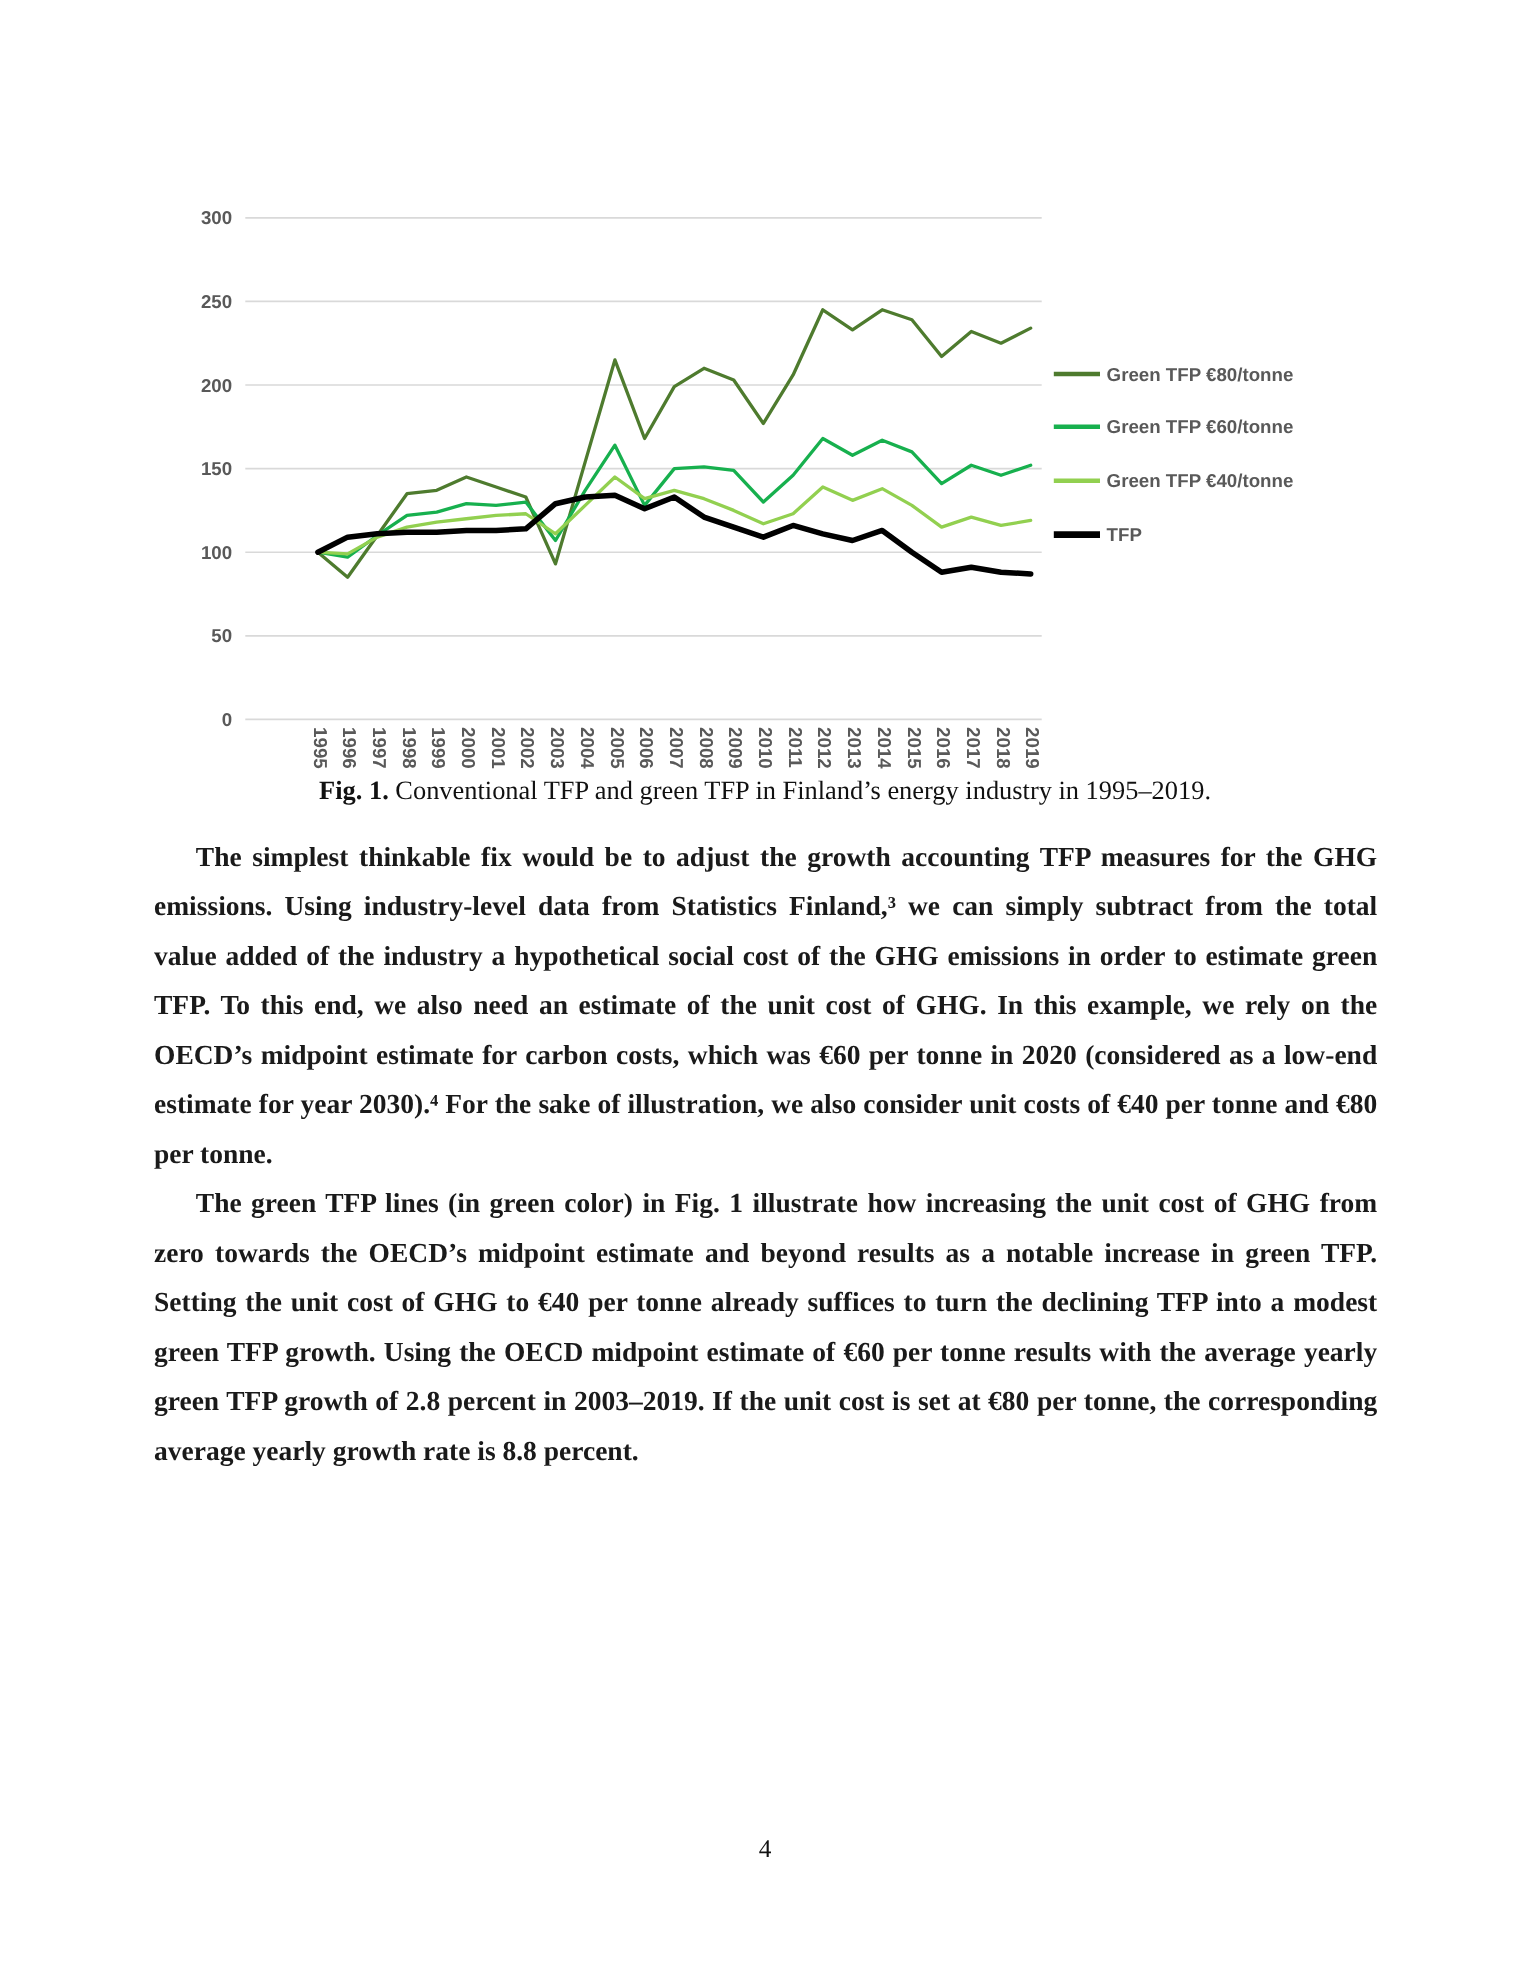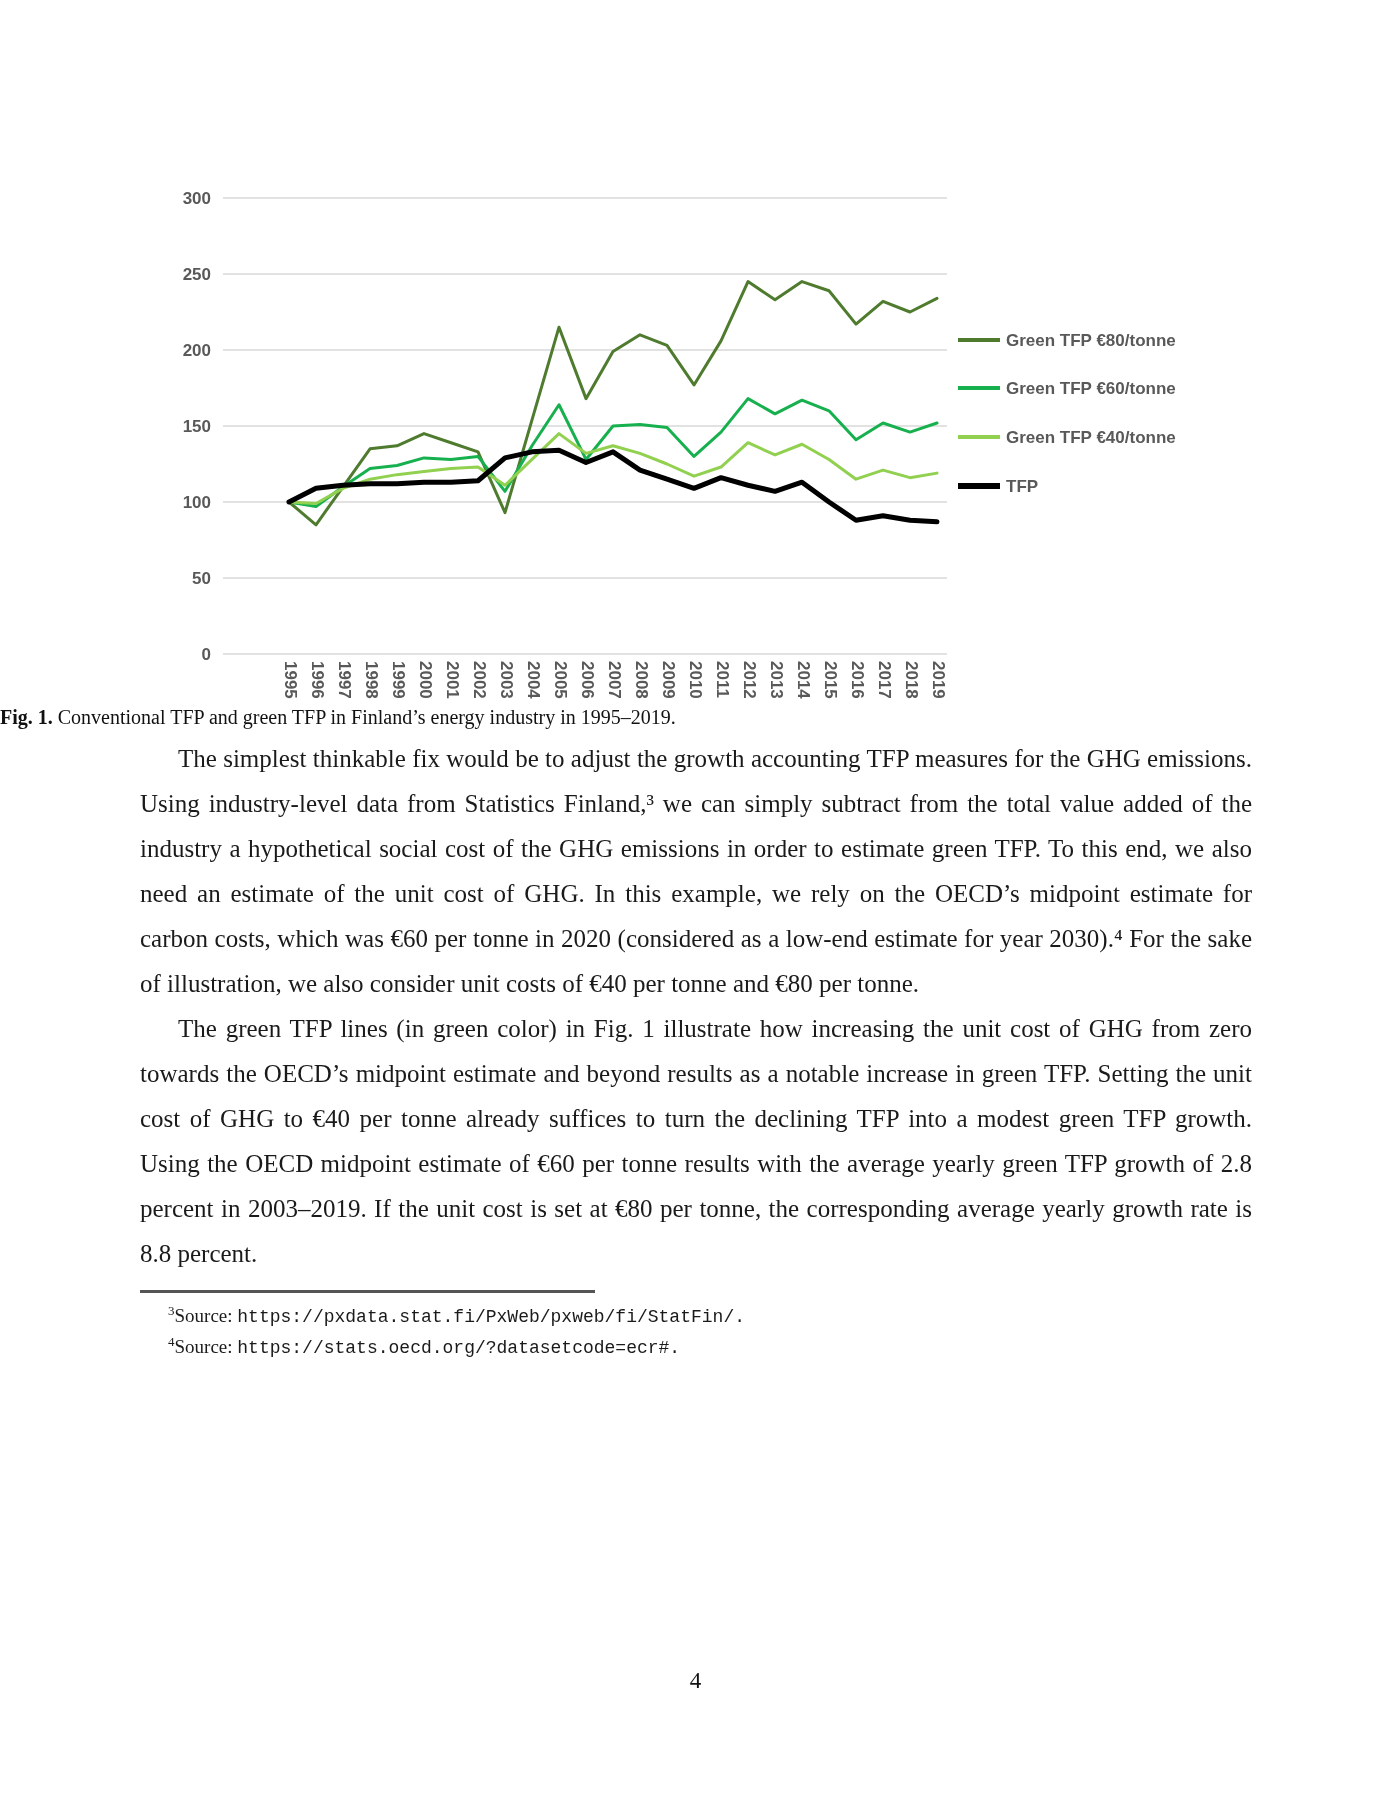--- a/index.html
+++ b/index.html
@@ -8,26 +8,26 @@
     width:1391px;height:1800px;
     background:#ffffff;
     font-family:"Liberation Serif", serif;
     color:#1a1a1a;
     overflow:hidden;
   }
   .chart-zone{position:absolute;top:0;left:0;width:1391px;height:760px;}
   .chart-zone svg{display:block;}
   .fig-caption{
     position:absolute;top:706px;left:0;width:1391px;
-    font-size:20px;color:#111;
+    text-align:center;font-size:24px;color:#111;
   }
   .fig-caption .fig-label{font-weight:700;}
   .body-col{
-    position:absolute;top:736px;left:140px;width:1112px;
-    font-size:25px;line-height:45px;text-align:justify;
+    position:absolute;top:757px;left:140px;width:1112px;
+    font-size:25px;line-height:45px;text-align:justify;font-weight:bold;
   }
   .body-col p{margin:0;padding:0;text-indent:38px;}
   .footnote-block{margin-top:14px;}
   .footnote-rule{width:455px;height:3px;background:#555;margin:0 0 8px 0;}
   .footnote{
     font-size:19px;line-height:30px;text-indent:0;
     padding-left:28px;text-align:left;
   }
   .footnote sup{font-size:13px;line-height:0;}
   .mono{font-family:"Liberation Mono", monospace;font-size:18px;}
@@ -99,26 +99,17 @@
 
   <div class="fig-caption">
     <span class="fig-label">Fig. 1.</span>
     <span>Conventional TFP and green TFP in Finland’s energy industry in 1995–2019.</span>
   </div>
 
   <div class="body-col">
     <p>The simplest thinkable fix would be to adjust the growth accounting TFP measures for the GHG emissions. Using industry-level data from Statistics Finland,³ we can simply subtract from the total value added of the industry a hypothetical social cost of the GHG emissions in order to estimate green TFP. To this end, we also need an estimate of the unit cost of GHG. In this example, we rely on the OECD’s midpoint estimate for carbon costs, which was €60 per tonne in 2020 (considered as a low-end estimate for year 2030).⁴ For the sake of illustration, we also consider unit costs of €40 per tonne and €80 per tonne.</p>
     <p>The green TFP lines (in green color) in Fig. 1 illustrate how increasing the unit cost of GHG from zero towards the OECD’s midpoint estimate and beyond results as a notable increase in green TFP. Setting the unit cost of GHG to €40 per tonne already suffices to turn the declining TFP into a modest green TFP growth. Using the OECD midpoint estimate of €60 per tonne results with the average yearly green TFP growth of 2.8 percent in 2003–2019. If the unit cost is set at €80 per tonne, the corresponding average yearly growth rate is 8.8 percent.</p>
 
-    <div class="footnote-block">
-      <div class="footnote-rule"></div>
-      <div class="footnote">
-        <sup>3</sup><span>Source: </span><span class="mono">https://pxdata.stat.fi/PxWeb/pxweb/fi/StatFin/.</span>
-      </div>
-      <div class="footnote">
-        <sup>4</sup><span>Source: </span><span class="mono">https://stats.oecd.org/?datasetcode=ecr#.</span>
-      </div>
-    </div>
   </div>
 
   <div class="page-number">4</div>
 
 </div>
 
 </body></html>

